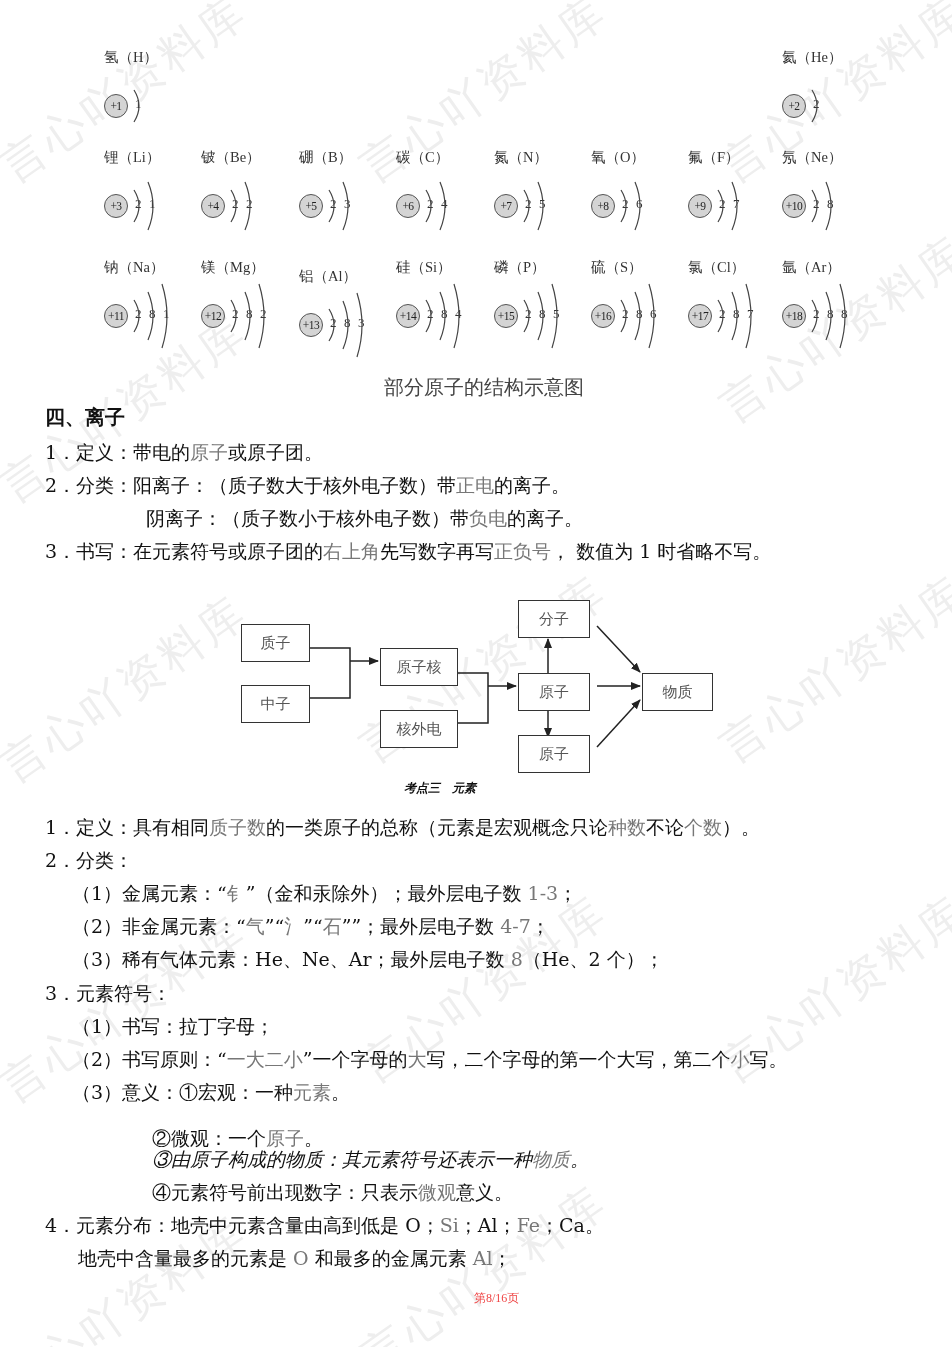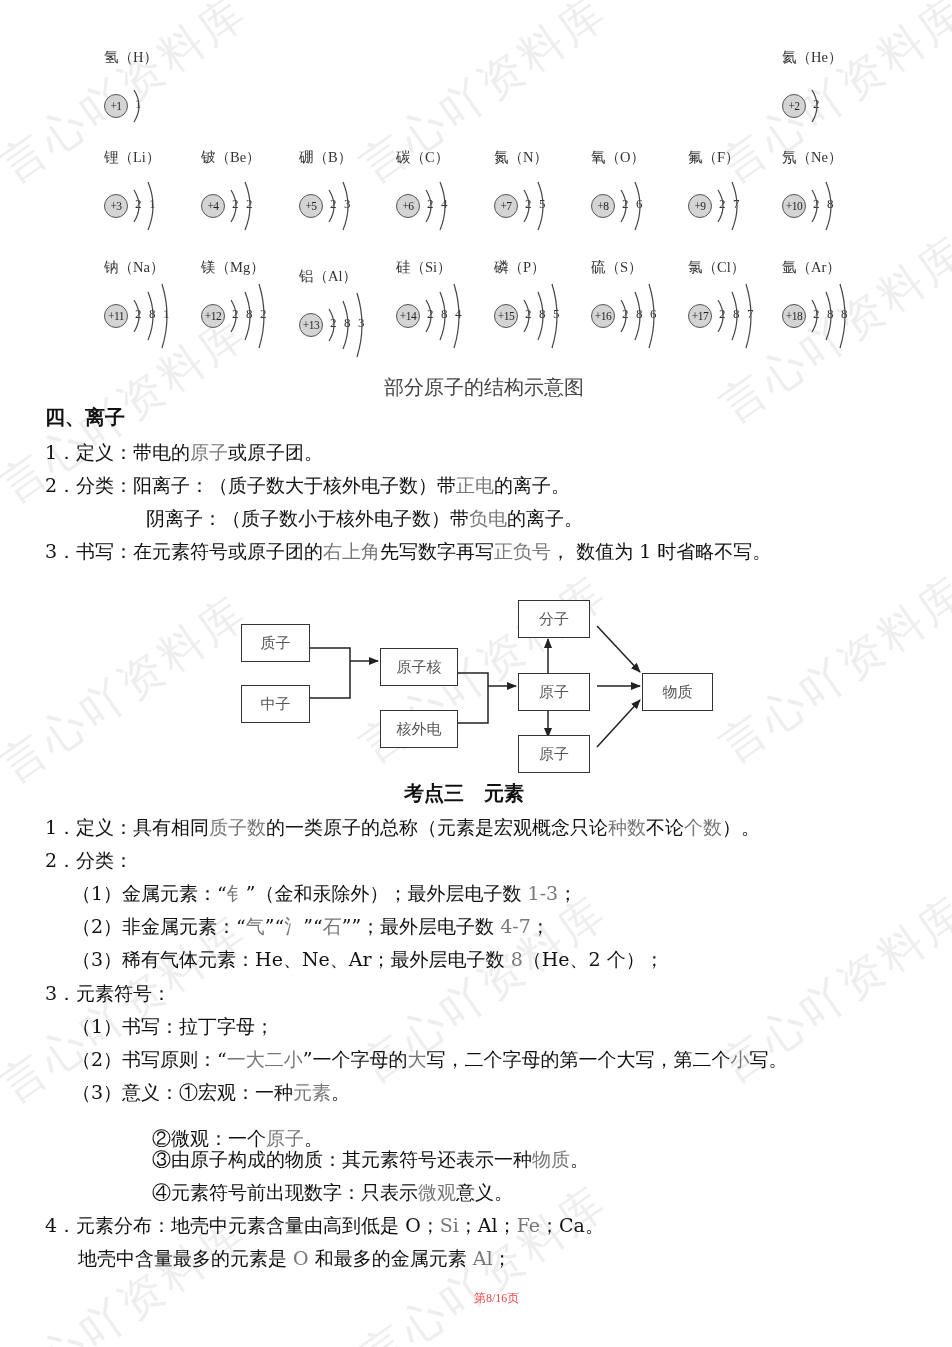--- a/index.html
+++ b/index.html
@@ -21,22 +21,22 @@
                   font-family:"Liberation Serif",serif; letter-spacing:-0.5px; }
   .atom svg { position:absolute; left:0; top:18px; overflow:visible; }
   .shell-num { position:absolute; top:48px; font-size:13px; color:#333; font-family:"Liberation Serif",serif; }
 
   .caption { position:absolute; left:384px; top:374px; font-family:"DejaVu Sans",sans-serif; font-size:20px; color:#444; }
 
   
   .line { position:absolute; font-size:19px; white-space:nowrap; color:#111; z-index:1; }
   .line.h { font-weight:bold; font-size:20px; }
   .gray { color:#777; }
-  .title-center { position:absolute; left:404px; top:780px; font-size:20px; font-weight:bold;
-                  font-family:"DejaVu Sans",sans-serif; white-space:nowrap; }
+  .title-center { position:absolute; left:404px; top:780px; font-size:12px; font-weight:bold;
+                  font-family:"DejaVu Sans",sans-serif; white-space:nowrap;font-style:italic; }
   .sans { font-family:"DejaVu Sans",sans-serif; }
 
   
   .fbox { position:absolute; border:1.5px solid #333; box-sizing:border-box; background:#fff;
           font-family:"DejaVu Sans",sans-serif; font-size:15px; color:#555;
           display:flex; align-items:center; justify-content:center; z-index:1; }
   #flow-svg { position:absolute; left:0; top:0; z-index:1; }
 
   .footer { position:absolute; left:446px; top:1290px; font-size:12px; color:#ef4444; font-family:"Liberation Serif",serif;margin-left:28px; }
 </style>
@@ -323,21 +323,21 @@
   <div class="line" style="left:72px;top:1014px;">（1）书写：拉丁字母；</div>
   <div class="line" style="left:72px;top:1047px;">
     <span>（2）书写原则：“</span><span class="gray">一大二小</span><span>”一个字母的</span><span class="gray">大</span><span>写，二个字母的第一个大写，第二个</span><span class="gray">小</span><span>写。</span>
   </div>
   <div class="line" style="left:72px;top:1080px;">
     <span>（3）意义：①宏观：一种</span><span class="gray">元素</span><span>。</span>
   </div>
   <div class="line" style="left:152px;top:1114px;margin-top:12px;">
     <span>②微观：一个</span><span class="gray">原子</span><span>。</span>
   </div>
-  <div class="line" style="left:152px;top:1147px;">
+  <div class="line" style="left:152px;top:1147px;font-style:italic;">
     <span>③由原子构成的物质：其元素符号还表示一种</span><span class="gray">物质</span><span>。</span>
   </div>
   <div class="line" style="left:152px;top:1180px;">
     <span>④元素符号前出现数字：只表示</span><span class="gray">微观</span><span>意义。</span>
   </div>
   <div class="line" style="left:45px;top:1213px;">
     <span>4．元素分布：地壳中元素含量由高到低是 O；</span><span class="gray">Si</span><span>；Al；</span><span class="gray">Fe</span><span>；Ca。</span>
   </div>
   <div class="line" style="left:70px;top:1246px;margin-left:8px;">
     <span>地壳中含量最多的元素是 </span><span class="gray">O</span><span> 和最多的金属元素 </span><span class="gray">Al</span><span>；</span>

